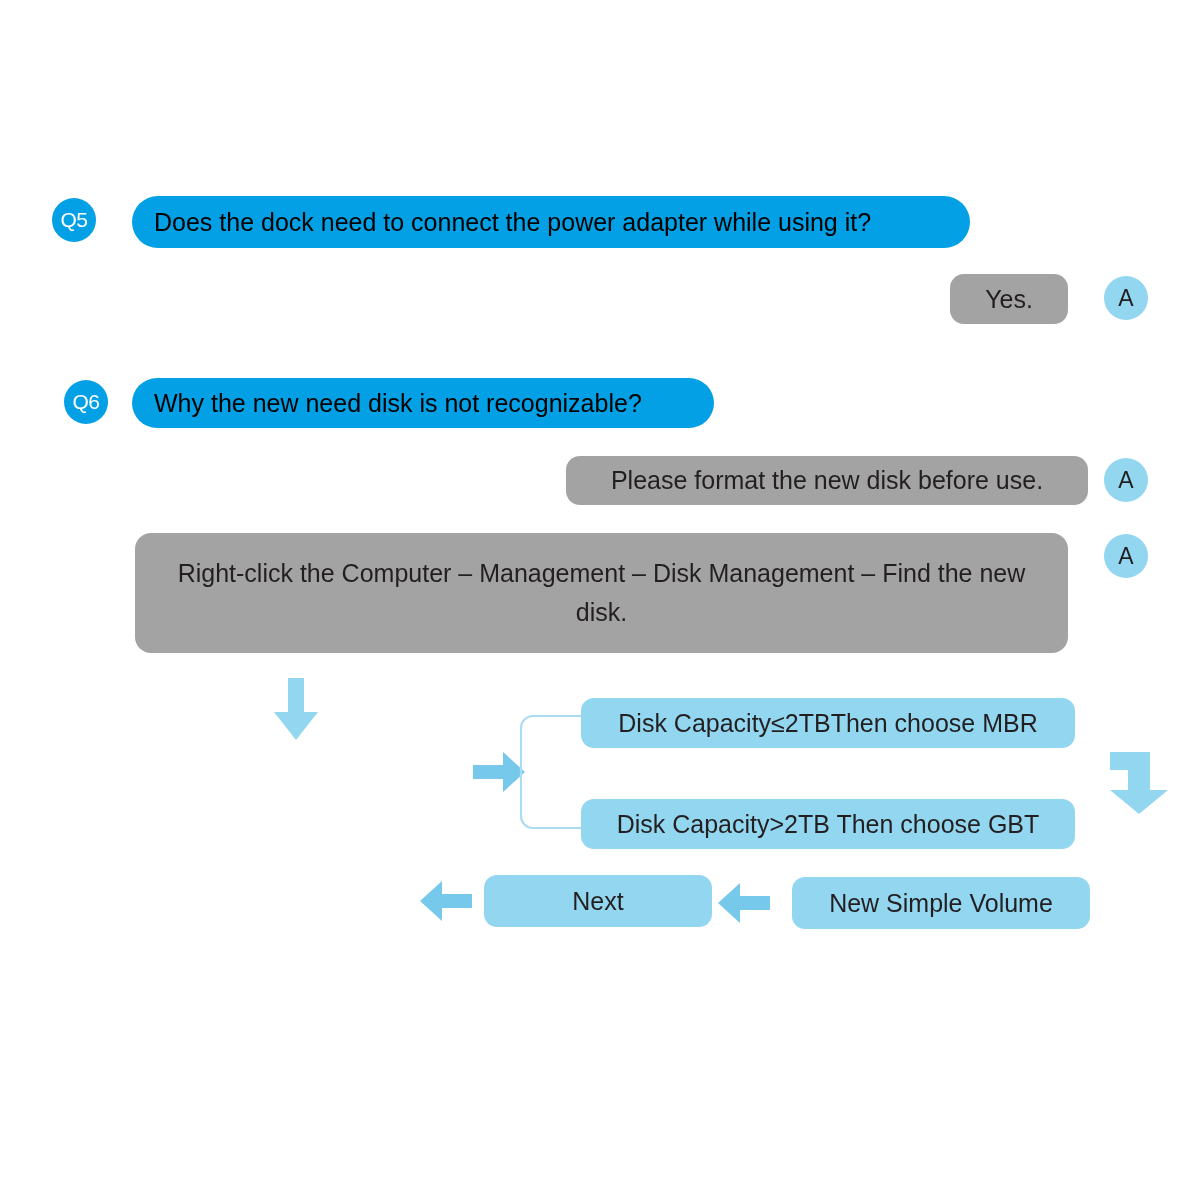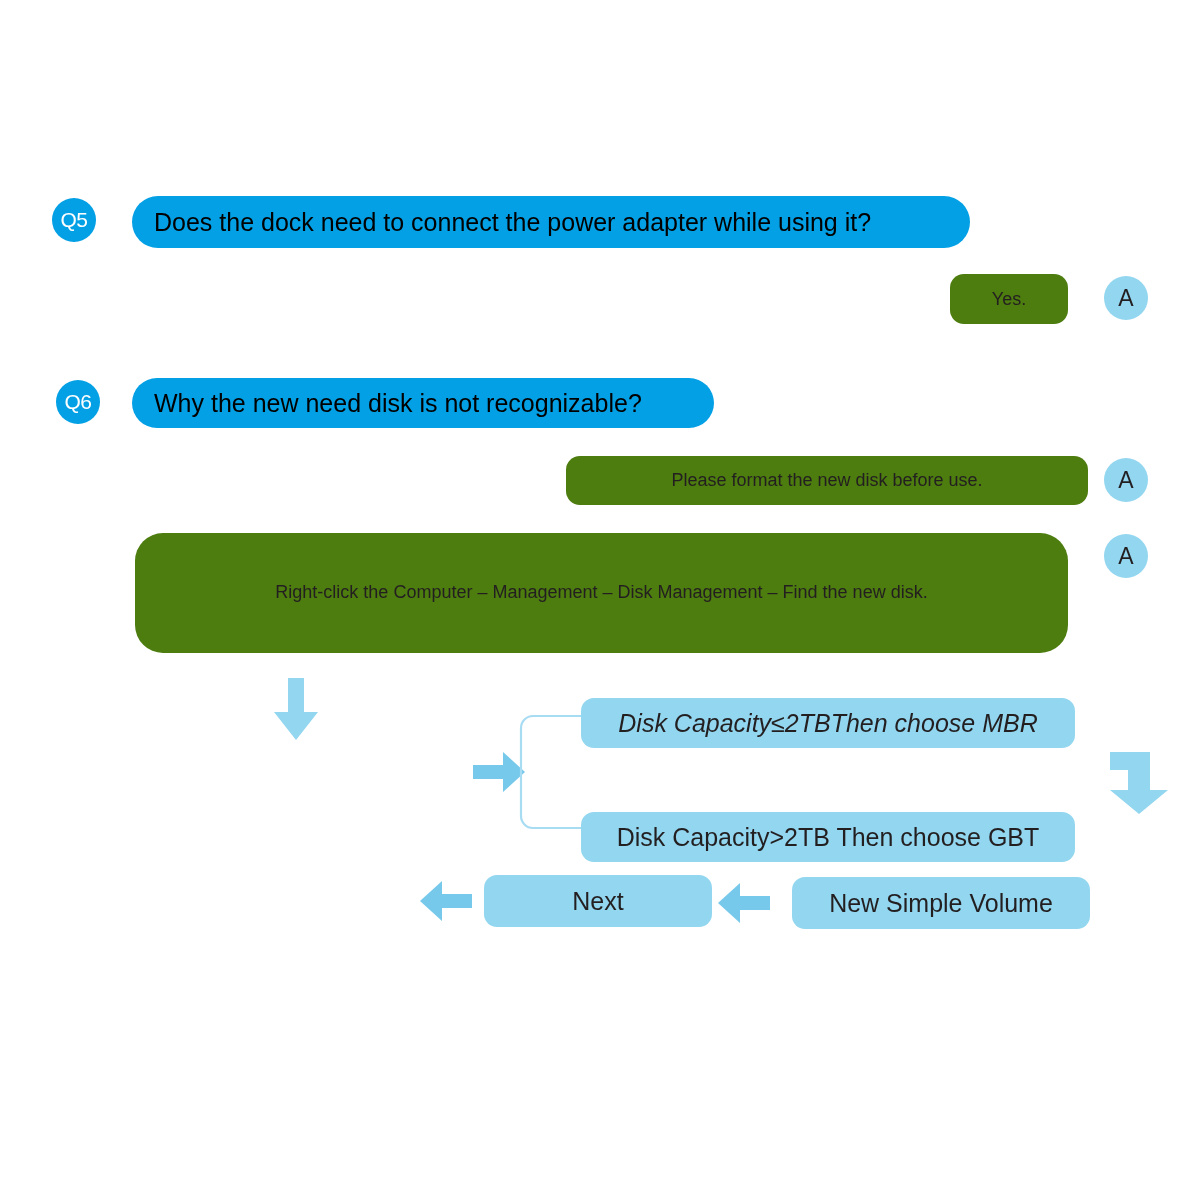--- a/index.html
+++ b/index.html
@@ -55,36 +55,36 @@
     border-radius: 26px;
     font-size: 25px;
     display: flex;
     align-items: center;
     padding: 0 22px;
     white-space: nowrap;
   }
 
   .a-bubble {
     position: absolute;
-    background: #4d7c0f;
+    background: #a3a3a3;
     color: #231F20;
     border-radius: 14px;
-    font-size: 18px;
+    font-size: 25px;
     display: flex;
     align-items: center;
     justify-content: center;
     padding: 0 22px;
     white-space: nowrap;
   }
 
   .a-bubble.multiline {
     white-space: normal;
     text-align: center;
     line-height: 1.55;
-    border-radius: 28px;
+    border-radius: 16px;
     padding: 0 30px;
   }
 
   
 
   .flow-box {
     position: absolute;
     background: #92D6F0;
     color: #231F20;
     border-radius: 13px;
@@ -108,21 +108,21 @@
 <div id="page">
 
   <div class="q-badge" style="left:52px; top:198px;">Q5</div>
 
   <div class="q-bubble" style="left:132px; top:196px; width:838px; height:52px;">Does the dock need to connect the power adapter while using it?</div>
 
   <div class="a-bubble" style="left:950px; top:274px; width:118px; height:50px;">Yes.</div>
 
   <div class="a-badge" style="left:1104px; top:276px;">A</div>
 
-  <div class="q-badge" style="left:56px; top:380px;">Q6</div>
+  <div class="q-badge" style="left:64px; top:380px;">Q6</div>
 
   <div class="q-bubble" style="left:132px; top:378px; width:582px; height:50px;">Why the new need disk is not recognizable?</div>
 
   <div class="a-bubble" style="left:546px; top:456px; width:522px; height:49px;margin-left:20px;">Please format the new disk before use.</div>
 
   <div class="a-badge" style="left:1104px; top:458px;">A</div>
 
   <div class="a-bubble multiline" style="left:135px; top:533px; width:933px; height:120px;">Right-click the Computer – Management – Disk Management – Find the new disk.</div>
 
   <div class="a-badge" style="left:1104px; top:534px;">A</div>
@@ -139,23 +139,23 @@
       <polygon points="0,13 30,13 30,0 52,20 30,40 30,27 0,27" fill="#77C9EC"></polygon>
     </svg>
   </div>
 
   <div class="bracket" style="left:519px; top:714px;">
     <svg width="64" height="116" viewBox="0 0 64 116">
       <path d="M64 2 H14 A12 12 0 0 0 2 14 V102 A12 12 0 0 0 14 114 H64" fill="none" stroke="#A8DCF2" stroke-width="2.2"></path>
     </svg>
   </div>
 
-  <div class="flow-box" style="left:581px; top:698px; width:494px; height:50px;font-style:italic;">Disk Capacity≤2TBThen choose MBR</div>
+  <div class="flow-box" style="left:581px; top:698px; width:494px; height:50px;">Disk Capacity≤2TBThen choose MBR</div>
 
-  <div class="flow-box" style="left:581px; top:799px; width:494px; height:50px;margin-top:13px;">Disk Capacity&gt;2TB Then choose GBT</div>
+  <div class="flow-box" style="left:581px; top:799px; width:494px; height:50px;">Disk Capacity&gt;2TB Then choose GBT</div>
 
   <div class="arrow" style="left:1110px; top:752px;">
     <svg width="58" height="62" viewBox="0 0 58 62">
       <path d="M0 0 H40 V38 H58 L29 62 L0 38 H18 V18 H0 Z" fill="#92D6F0"></path>
     </svg>
   </div>
 
   <div class="flow-box" style="left:776px; top:877px; width:298px; height:52px;margin-left:16px;">New Simple Volume</div>
 
   <div class="arrow" style="left:718px; top:883px;">

